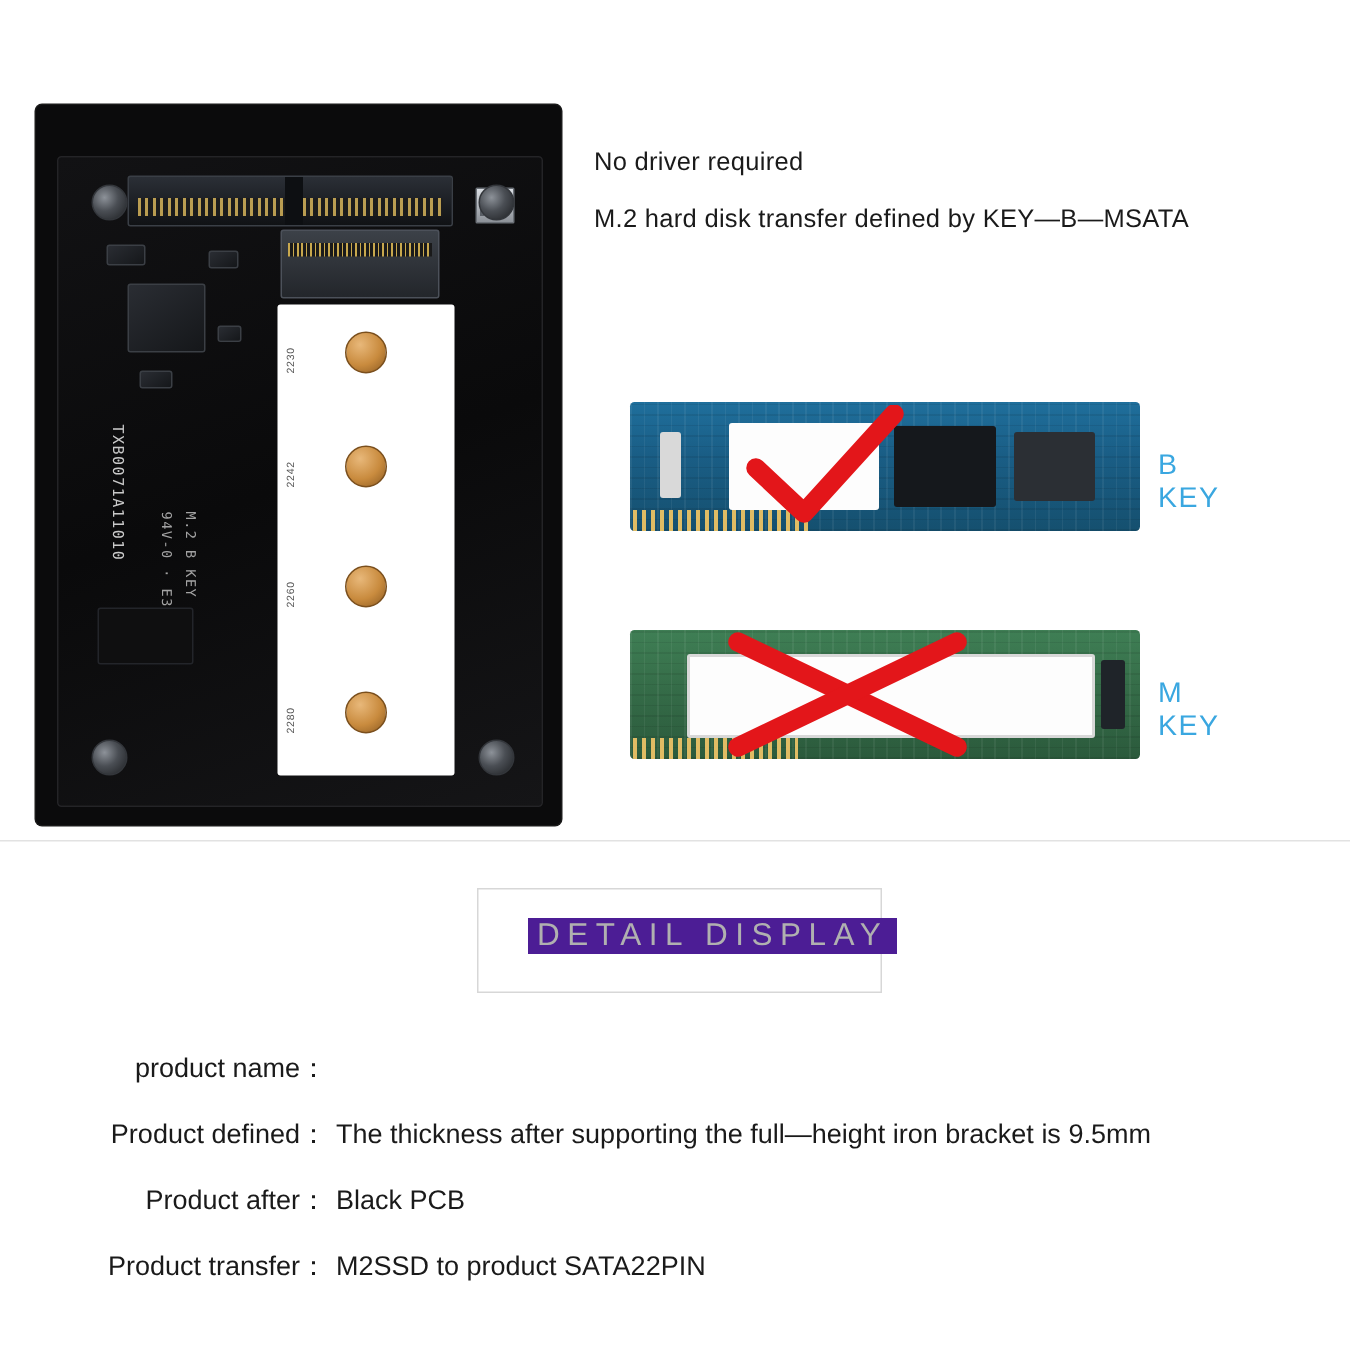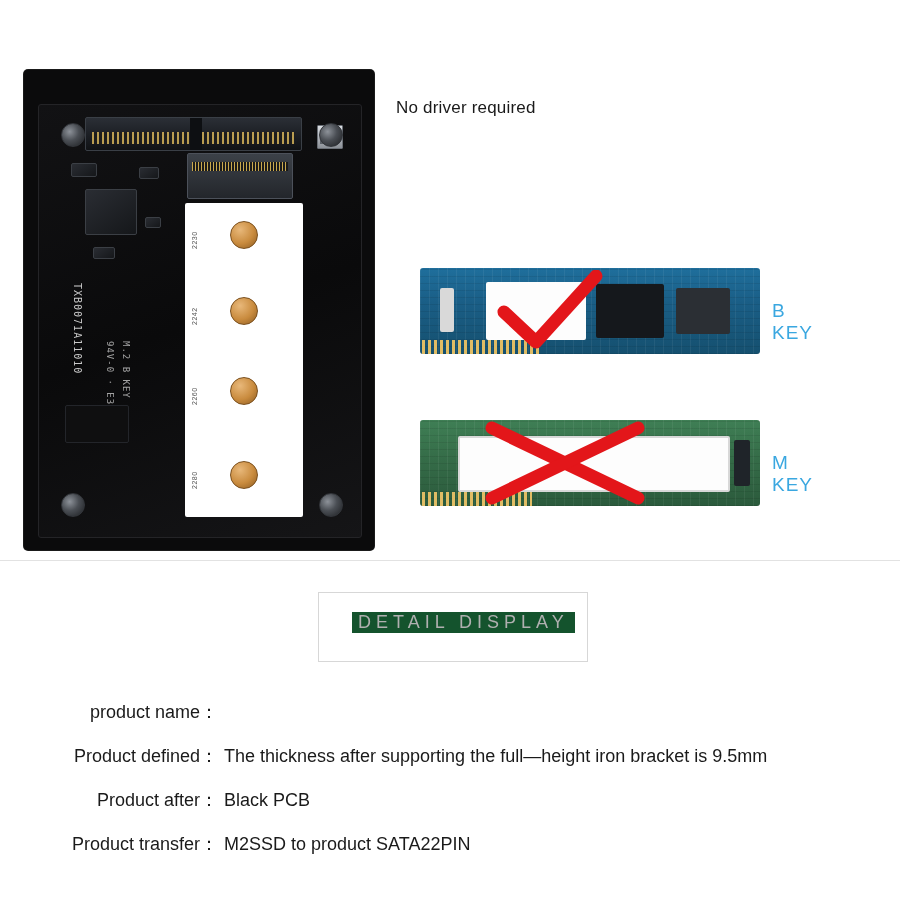--- a/index.html
+++ b/index.html
@@ -244,24 +244,24 @@
   }
   .detail-box {
     position: absolute;
     left: 318px; top: 592px;
     width: 268px; height: 68px;
     border: 1px solid #d7d7d7;
   }
   .detail-text {
     position: absolute;
     left: 352px; top: 612px;
-    font-size: 18px;
+    font-size: 21px;
     letter-spacing: 5px;
     color: #b0b0b0;
-    background: #14532d;
+    background: #4c1d95;
     padding: 0 6px;
   }
 
   
   .specs {
     position: absolute;
     left: 0; top: 700px;
     width: 776px;
   }
   .spec-row {
@@ -325,20 +325,21 @@
       <div class="silk-vert silk-1">TXB0071A11010</div>
       <div class="silk-vert silk-2">94V-0 · E363946</div>
       <div class="silk-vert silk-3">M.2 B KEY</div>
 
       <div class="pad-left"></div>
     </div>
   </div>
 
   <div class="feature-list">
     <div class="feature-line">No driver required</div>
+    <div class="feature-line">M.2 hard disk transfer defined by KEY—B—MSATA</div>
   </div>
 
   <div class="ssd-block ssd-b">
     <div class="ssd-board blue">
       <div class="traces"></div>
       <div class="ssd-chip c3"></div>
       <div class="ssd-white"></div>
       <div class="ssd-chip c1"></div>
       <div class="ssd-chip c2"></div>
       <div class="gold-fingers"></div>

